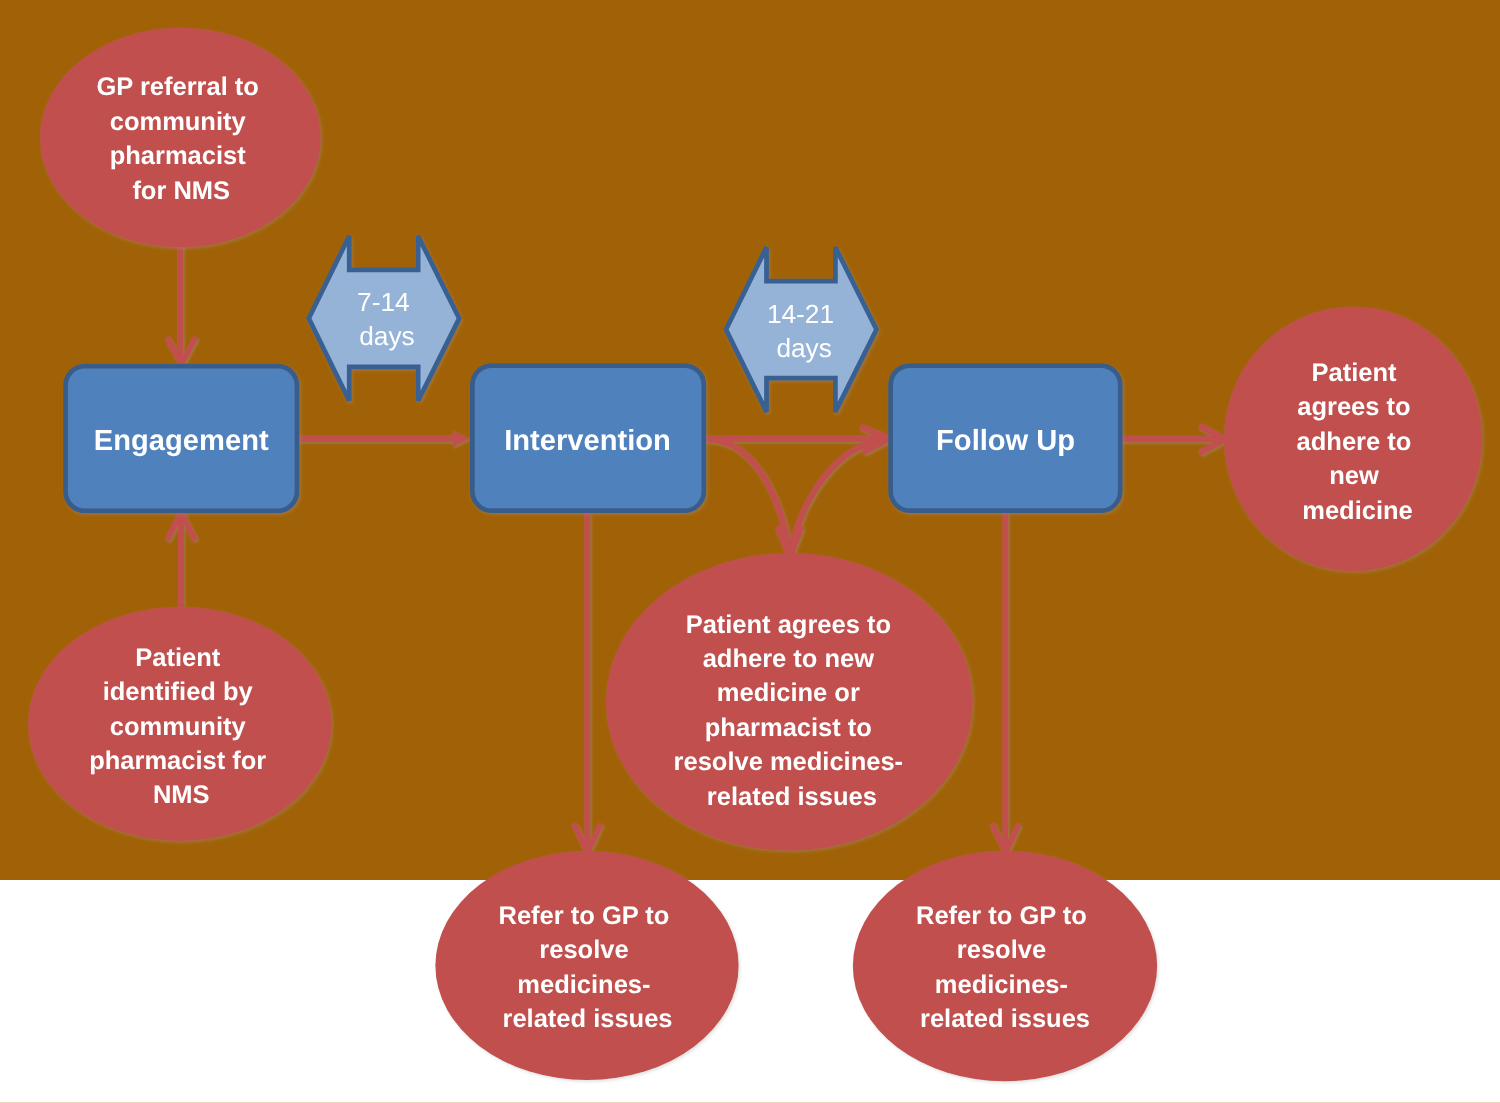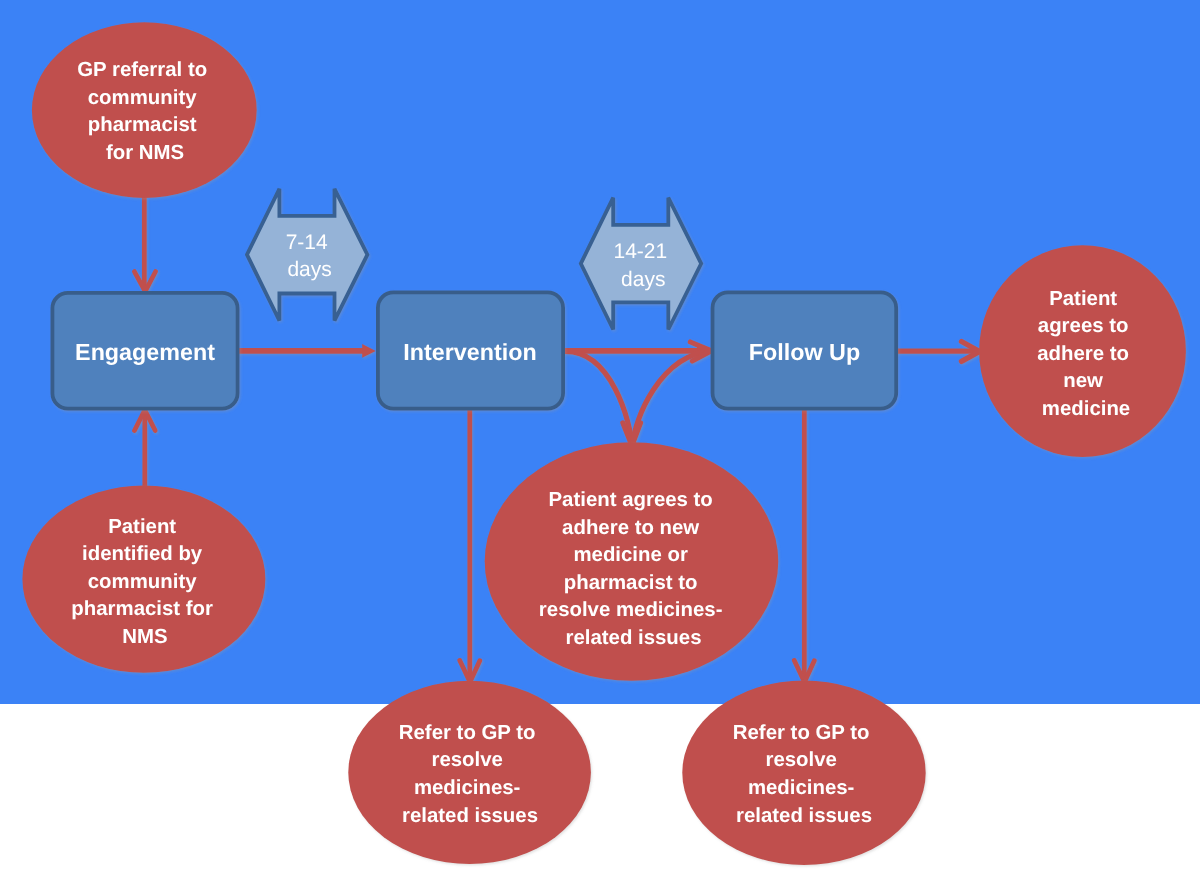--- a/index.html
+++ b/index.html
@@ -1,20 +1,20 @@
 <!DOCTYPE html>
 <html><head>
 <meta charset="utf-8">
 <style>
   html,body{margin:0;padding:0;background:#ffffff;}
   body{width:1200px;height:882px;overflow:hidden;
        font-family:"Liberation Sans",sans-serif;
        -webkit-font-smoothing:antialiased;
        text-rendering:geometricPrecision;}
-  #stage{position:relative;width:1200px;height:704px;background:#3b82f6;opacity:0.9999;}
+  #stage{position:relative;width:1200px;height:704px;background:#a16207;opacity:0.9999;}
   svg#art{position:absolute;left:0;top:0;display:block;}
   text{font-family:"Liberation Sans",sans-serif;paint-order:stroke fill;}
   svg{shape-rendering:geometricPrecision;}
   .nt{fill:#ffffff;text-anchor:middle;font-weight:bold;}
   .nt-ellipse{font-size:20.4px;}
   .nt-box{font-size:23.3px;}
   .nt-badge{fill:#ffffff;text-anchor:middle;font-weight:normal;font-size:21px;}
 </style>
 </head>
 <body>

